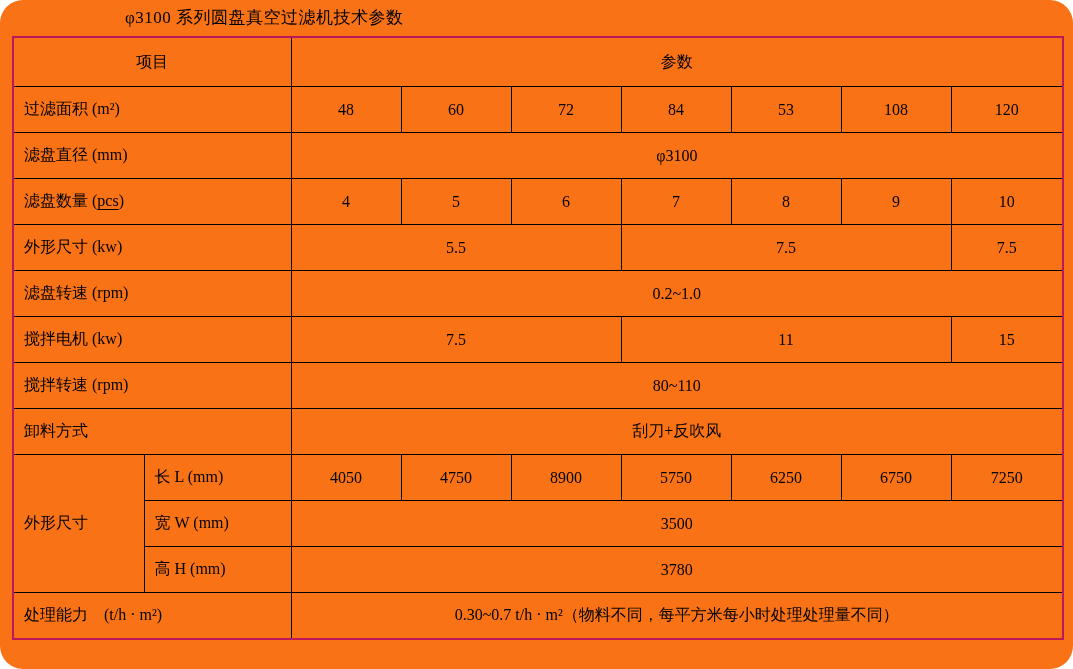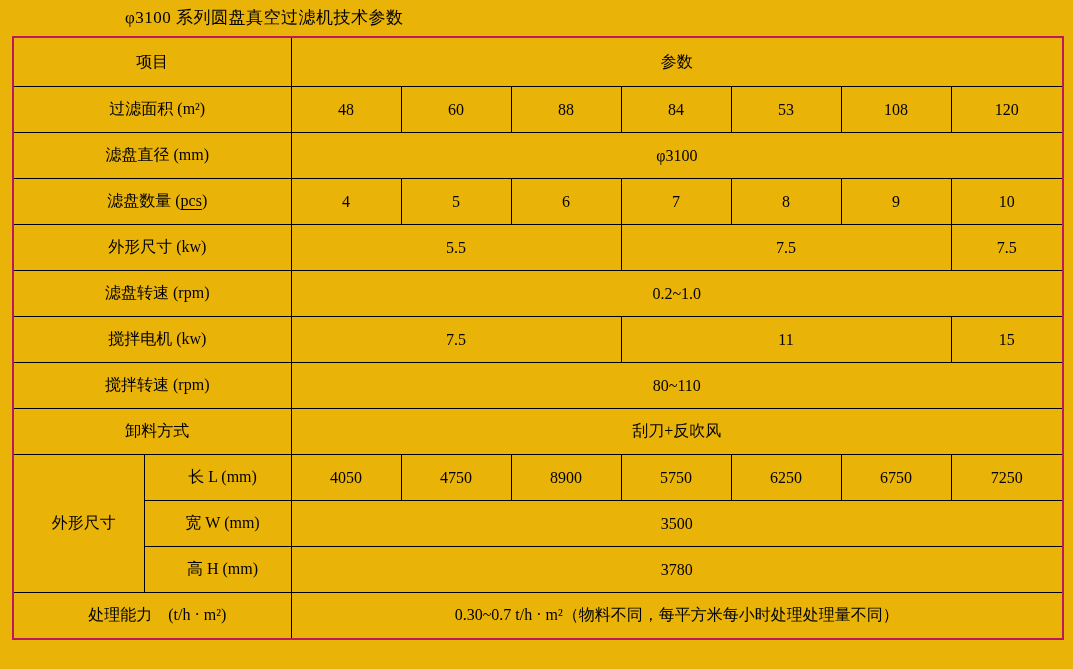--- a/index.html
+++ b/index.html
@@ -4,24 +4,25 @@
 <style>
   html, body {
     margin: 0;
     padding: 0;
     background: #ffffff;
   }
   .page {
     position: relative;
     width: 1073px;
     height: 669px;
-    background: #eab308;
+    background: #f97316;
     font-family: "Liberation Serif", "DejaVu Serif", serif;
     color: #000000;
     overflow: hidden;
+    border-radius: 23px;
   }
   .doc-title {
     position: absolute;
     left: 125px;
     top: 6px;
     font-size: 17px;
     letter-spacing: 0.5px;
     white-space: nowrap;
   }
   table.spec {
@@ -36,21 +37,21 @@
   table.spec td {
     border: 1px solid #000000;
     font-size: 16px;
     text-align: center;
     vertical-align: middle;
     padding: 0;
     overflow: hidden;
     white-space: nowrap;
   }
   table.spec tr.rh td { height: 48px; }
-  table.spec tr.r  td { height: 45px; text-align: center; }
+  table.spec tr.r  td { height: 45px; }
   table.spec td.lbl {
     text-align: left;
     padding-left: 10px;
   }
   .squiggle {
     text-decoration-line: underline;
     text-decoration-style: wavy;
     text-decoration-color: #c00000;
     text-decoration-thickness: 1px;
     text-underline-offset: 3px;
@@ -80,21 +81,21 @@
     <tbody>
         <tr class="rh">
       <td colspan="2">项目</td>
       <td colspan="7">参数</td>
     </tr>
 
     <tr class="r">
       <td colspan="2" class="lbl">过滤面积 (m²)</td>
       <td>48</td>
       <td>60</td>
-      <td>88</td>
+      <td>72</td>
       <td>84</td>
       <td>53</td>
       <td>108</td>
       <td>120</td>
     </tr>
 
     <tr class="r">
       <td colspan="2" class="lbl">滤盘直径 (mm)</td>
       <td colspan="7">φ3100</td>
     </tr>

